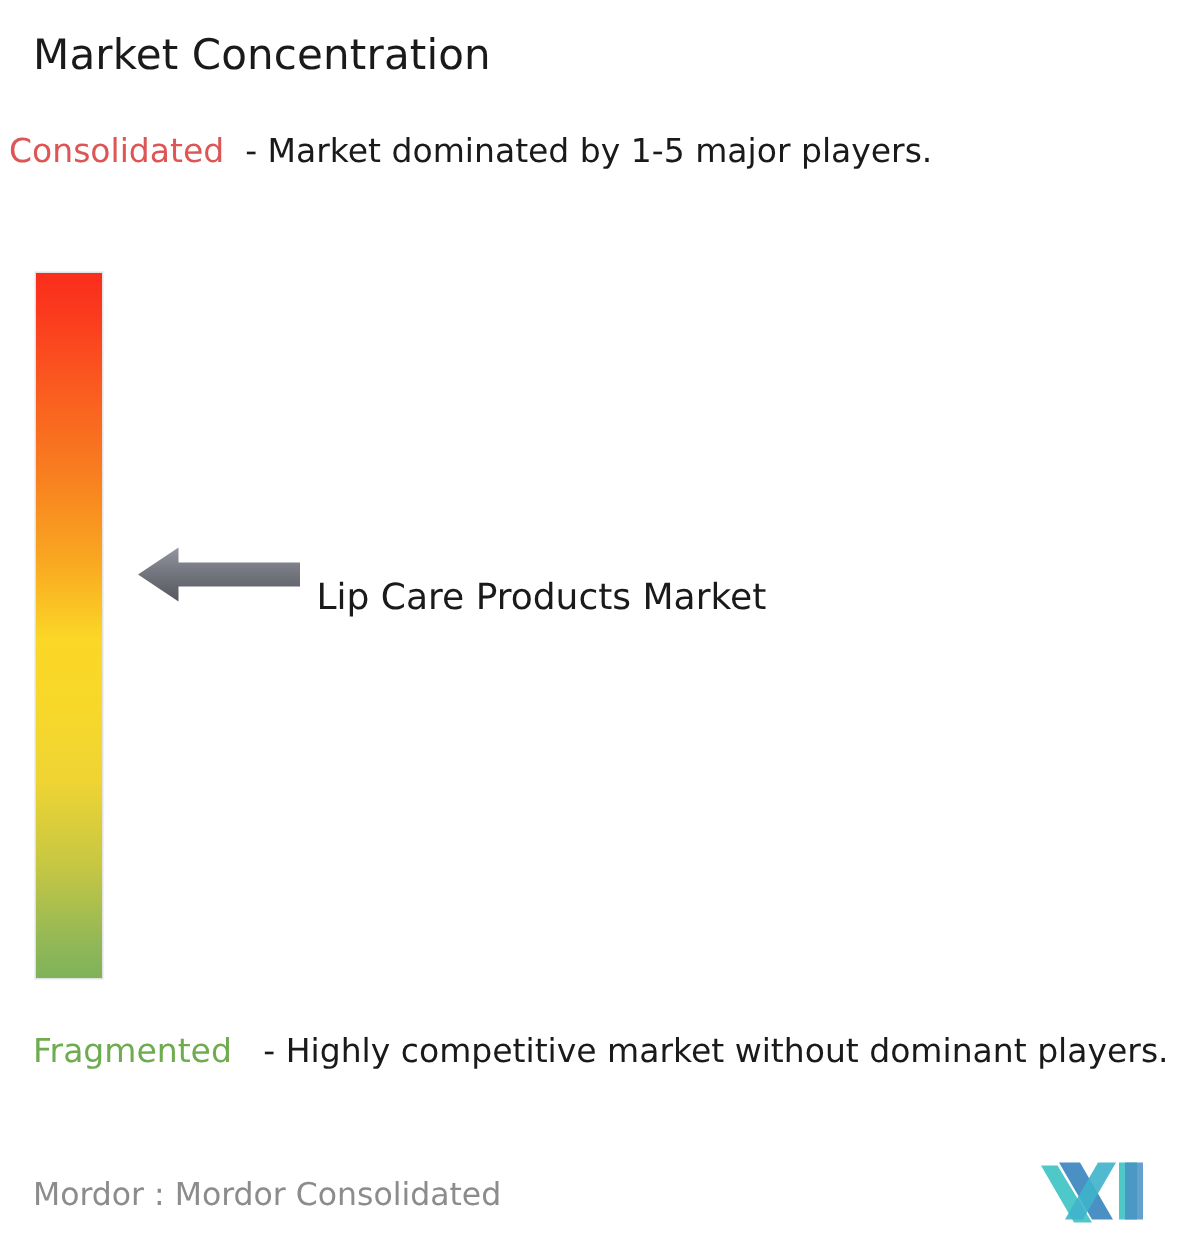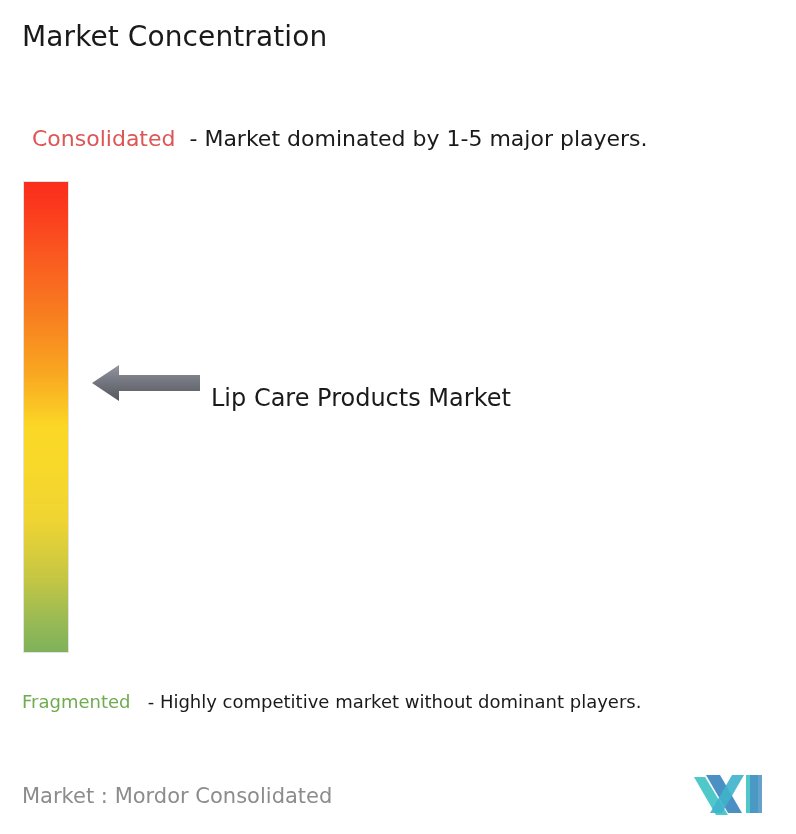--- a/index.html
+++ b/index.html
@@ -30,38 +30,37 @@
     line-height: 34px;
     color: #1a1a1a;
     font-weight: 400;
     letter-spacing: 0.1px;
     white-space: nowrap;
   }
 
   
   .legend-top {
     position: absolute;
-    left: 32px;
+    left: 6px;
     top: 86px;
     width: 740px;
     font-size: 22px;
     line-height: 32px;
     color: #1a1a1a;
     font-weight: 400;
-    margin-top: 37px;
   }
   .legend-top .kw {
     color: #dd5555;
   }
   .legend-bottom {
     position: absolute;
     left: 22px;
     top: 686px;
     width: 762px;
-    font-size: 18px;
+    font-size: 22px;
     line-height: 32px;
     color: #1a1a1a;
     font-weight: 400;
   }
   .legend-bottom .kw {
     color: #6fab4f;
   }
   .legend-sep {
     white-space: pre;
   }
@@ -162,21 +161,21 @@
     </svg>
   </div>
 
   <div class="arrow-label">Lip Care Products Market</div>
 
   <div class="legend-bottom">
     <span class="kw">Fragmented</span><span class="legend-sep">   - </span><span>Highly competitive market without dominant players.</span>
   </div>
 
   <div class="source-text">
-    <span>Market :</span><span class="sep"> </span><span>Mordor Consolidated</span>
+    <span>Mordor :</span><span class="sep"> </span><span>Mordor Consolidated</span>
   </div>
 
   <div class="brand-logo">
     <svg width="76" height="50" viewBox="0 0 76 50" xmlns="http://www.w3.org/2000/svg">
 
       <polygon points="0,10 11,10 34,48 22,48" fill="#4ec8c8"></polygon>
 
       <polygon points="12,8 26,8 48,46 34,46" fill="#4a90c4"></polygon>
 
       <polygon points="38,8 50,8 28,46 16,46" fill="#3fb3cb" opacity="0.9"></polygon>

